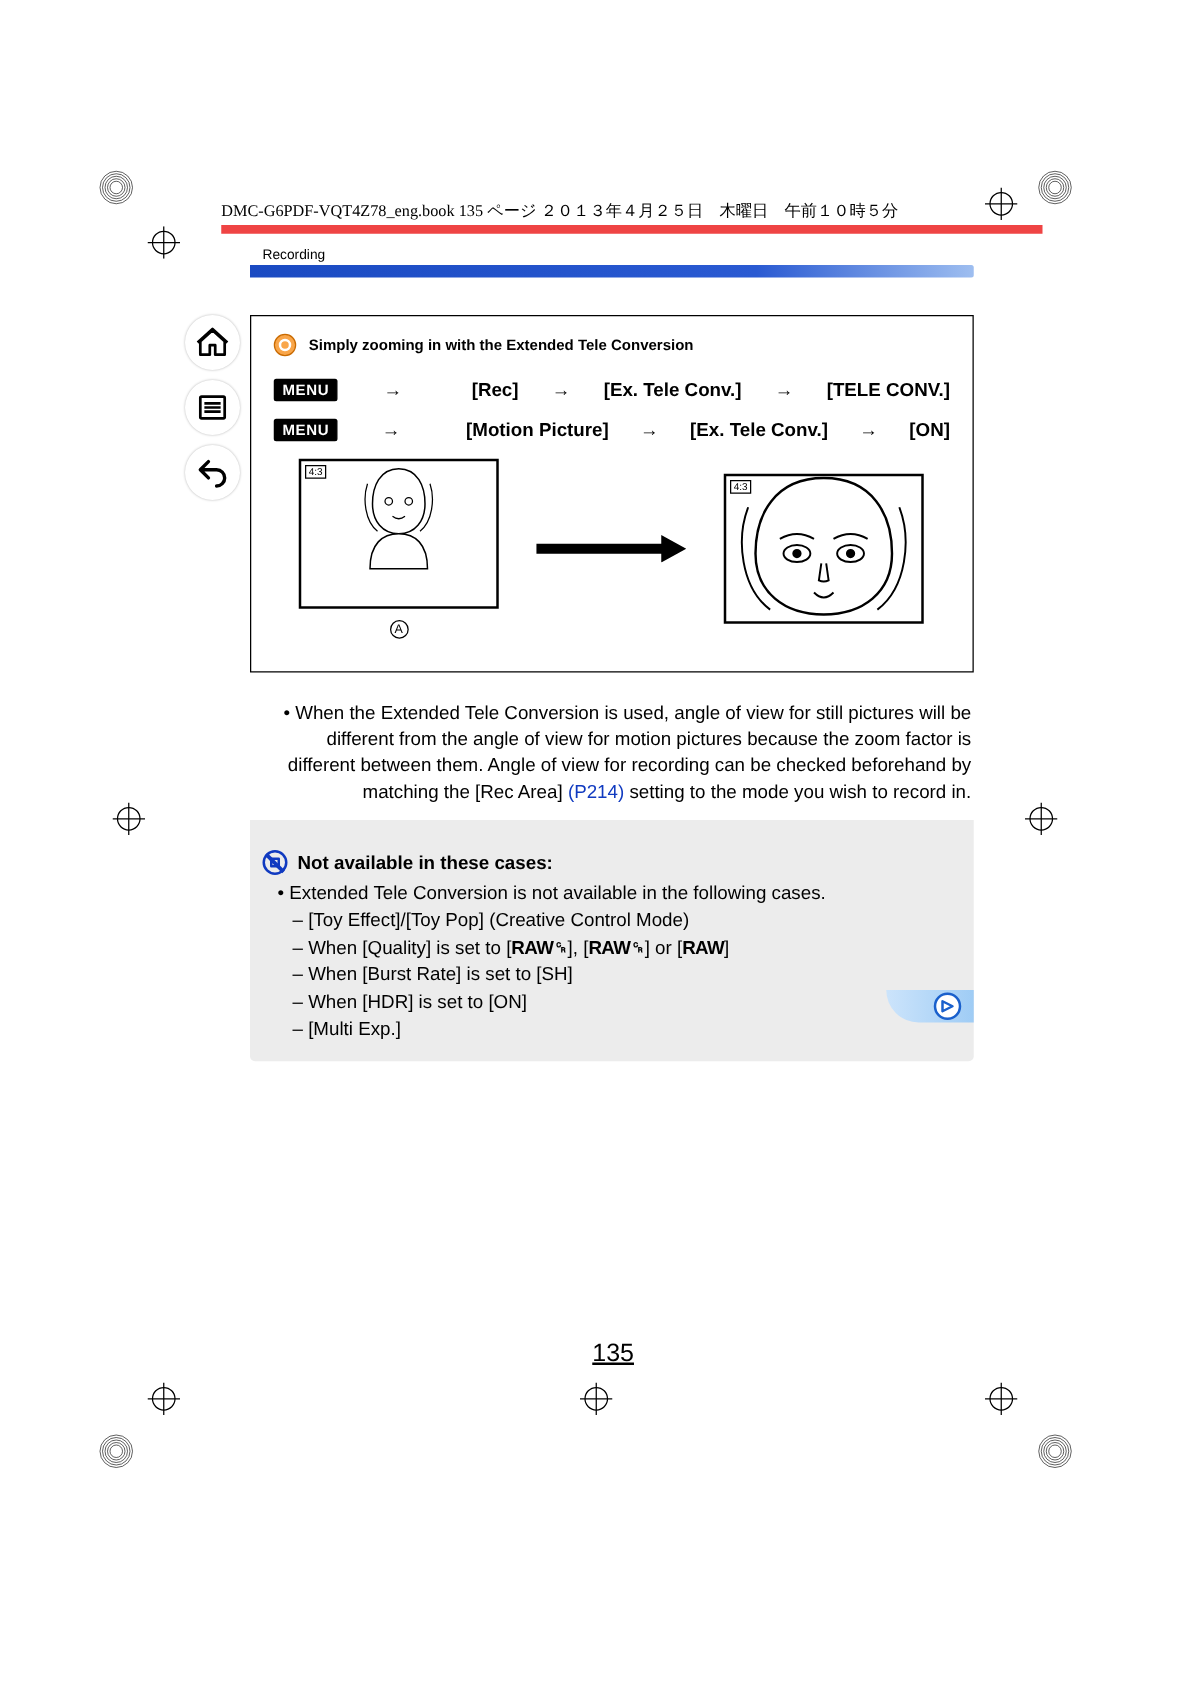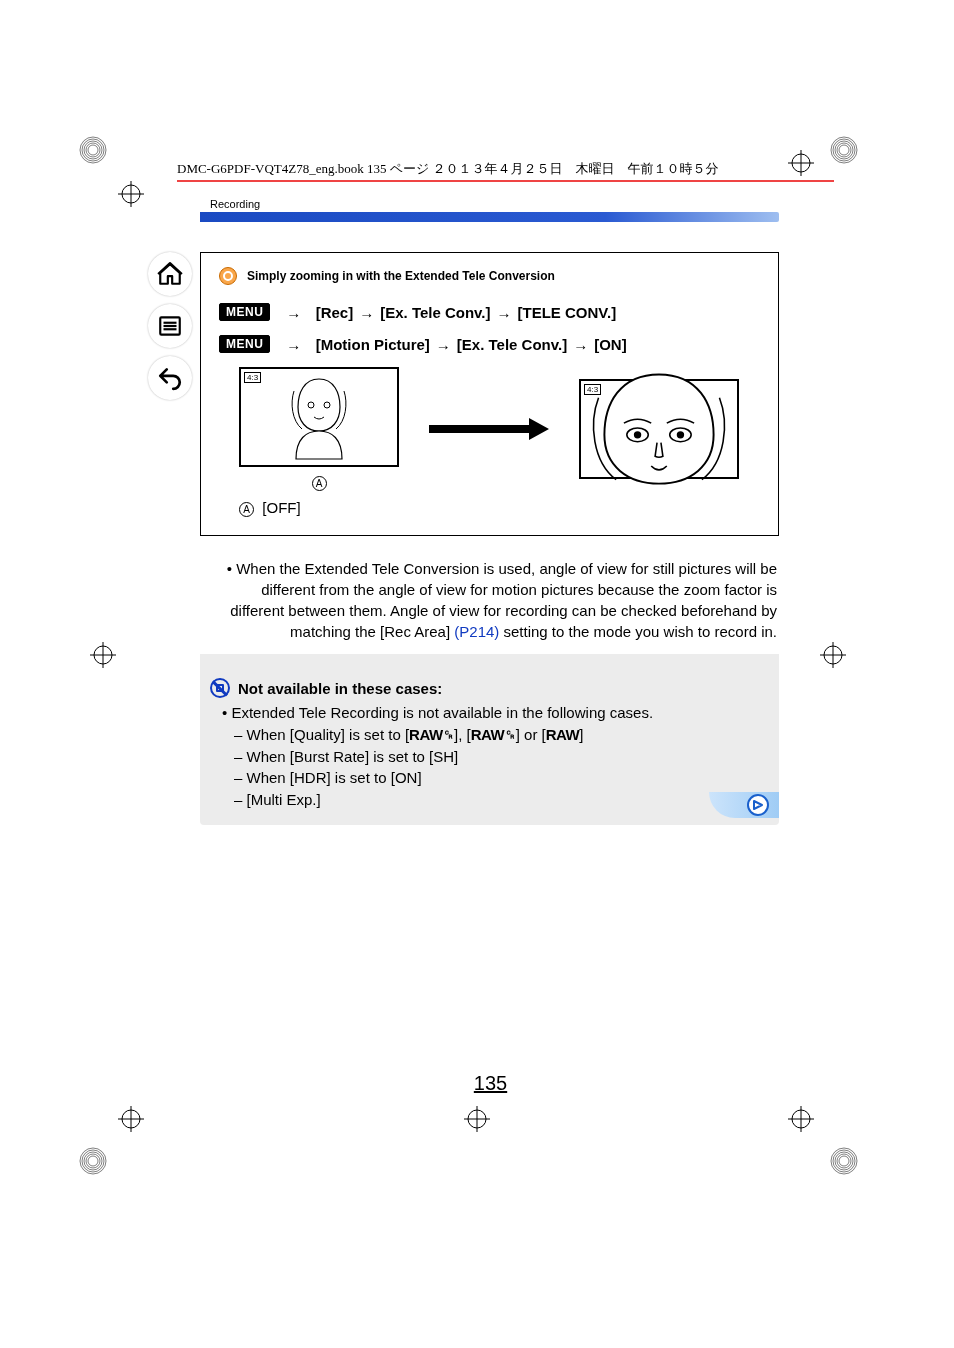--- a/index.html
+++ b/index.html
@@ -23,21 +23,21 @@
     position: absolute;
     width: 26px; height: 26px;
   }
 
   .header-meta {
     position: absolute;
     left: 177px; top: 160px;
     right: 120px;
     font-family: "MS Mincho", serif;
     font-size: 13px;
-    border-bottom: 2px solid #ef4444;
+    border-bottom: 7px solid #ef4444;
     padding-bottom: 2px;
     white-space: nowrap;
   }
 
   
   .side-icons {
     position: absolute;
     left: 145px; top: 252px;
     width: 50px;
     display: flex;
@@ -98,20 +98,21 @@
     width:6px;height:6px;border-radius:50%;
     border:2px solid #fff;
   }
 
   .menu-line {
     display: flex;
     align-items: center;
     margin-bottom: 14px;
     font-size: 15px;
     font-weight: bold;
+    justify-content: space-between;
   }
   .menu-badge {
     background: #000;
     color: #fff;
     font-weight: bold;
     font-size: 12px;
     padding: 1px 6px;
     border:1.5px solid #000;
     border-radius:2px;
     margin-right: 10px;
@@ -121,25 +122,25 @@
 
   .figure-row {
     display: flex;
     align-items: center;
     justify-content: flex-start;
     margin: 12px 0 8px 20px;
     gap: 30px;
   }
   .fig-block { text-align: center; }
   .fig-frame {
-    width: 160px; height: 100px;
+    width: 160px; height: 120px;
     border: 2px solid #000;
     background: #fff;
     position: relative;
-    display:flex; align-items:center; justify-content:center;
+    display:flex; align-items:flex-start; justify-content:center;
   }
   .fig-aspect {
     position:absolute; top:3px; left:3px;
     font-size:8px; padding:0 2px;
     border:1px solid #000;
   }
   .big-arrow {
     flex: 0 0 120px;
     display:flex; align-items:center; justify-content:center;
   }
@@ -426,45 +427,42 @@
               <path d="M44 50 Q58 42 72 50"></path>
                 <path d="M88 50 Q102 42 116 50"></path>
               <path d="M72 94 Q80 102 88 94"></path>
               <path d="M78 70 L76 84 Q80 86 84 84 L82 70"></path>
             </g>
           </svg>
         </div>
       </div>
     </div>
 
-    <div class="fig-sub">
-      <span class="circ-letter">A</span>
-      &nbsp;<span>[OFF]</span>
-    </div>
   </div>
 
   <div class="body-text">
     <span>•</span>
     <span>When the Extended Tele Conversion is used, angle of view for still pictures will be different from the angle of view for motion pictures because the zoom factor is different between them. Angle of view for recording can be checked beforehand by matching the [Rec Area] </span><span class="link">(P214)</span><span> setting to the mode you wish to record in.</span>
   </div>
 
   <div class="notavail-block">
     <div class="notavail-title">
       <span class="no-icon">
           <span class="no-icon-inner"></span>
         </span>
       <span>Not available in these cases:</span>
     </div>
     <div class="bullet-list">
       <div class="row">
         <span>•</span>
-        <span>Extended Tele Recording is not available in the following cases.</span>
+        <span>Extended Tele Conversion is not available in the following cases.</span>
       </div>
     </div>
     <div class="dash-list">
+      <div class="row"><span>–</span> <span>[Toy Effect]/[Toy Pop] (Creative Control Mode)</span></div>
       <div class="row"><span>–</span> <span>When [Quality] is set to [</span><span class="raw-badge">RAW␍</span><span>], [</span><span class="raw-badge">RAW␍</span><span>] or [</span><span class="raw-badge">RAW</span><span>]</span></div>
       <div class="row"><span>–</span> <span>When [Burst Rate] is set to [SH]</span></div>
       <div class="row"><span>–</span> <span>When [HDR] is set to [ON]</span></div>
       <div class="row"><span>–</span> <span>[Multi Exp.]</span></div>
     </div>
   </div>
 </div>
 
 <div class="continue-tab">
   <span class="continue-circle">

